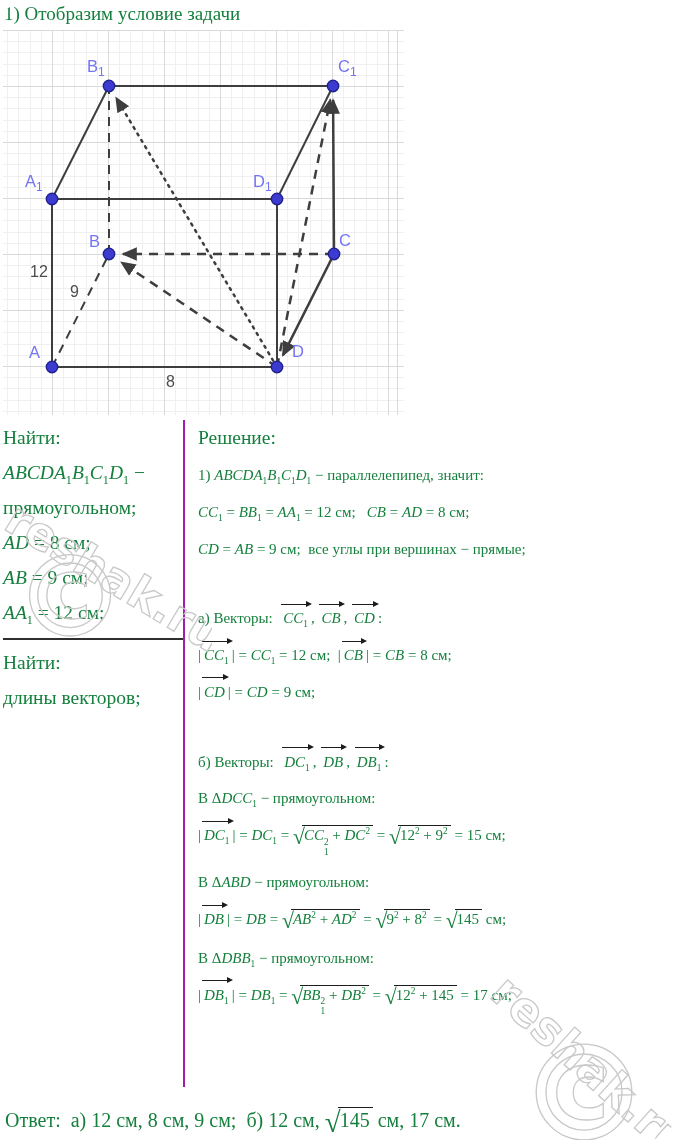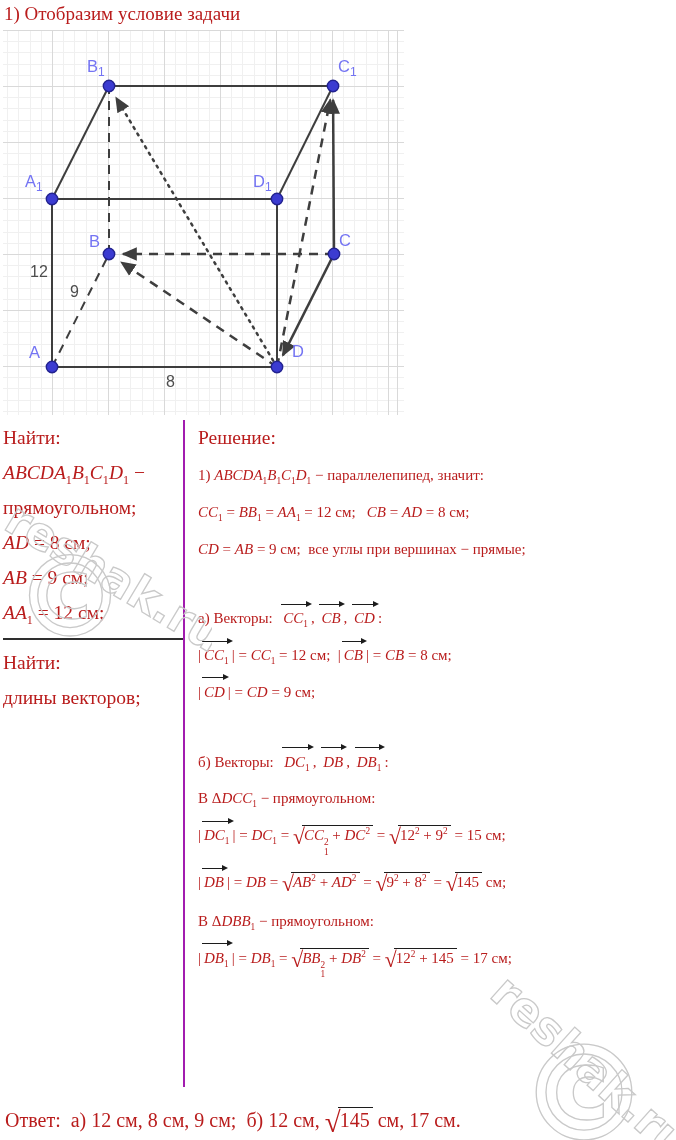--- a/index.html
+++ b/index.html
@@ -1,17 +1,17 @@
 <!DOCTYPE html>
 <html><head>
 <meta charset="utf-8">
 <style>
   html,body{margin:0;padding:0;background:#fff;}
   .page{position:relative;width:676px;height:1140px;overflow:hidden;background:#fff;
-        font-family:"Liberation Serif",serif;color:#b91c1c;box-sizing:border-box;padding:3px 0 0 3px;}
+        font-family:"Liberation Serif",serif;color:#15803d;box-sizing:border-box;padding:3px 0 0 3px;border-radius:28px;}
   .title{font-size:19px;margin:0 0 2px 1px;}
   
   .figure{position:relative;height:389px;width:673px;}
   .grid{position:absolute;left:0;top:3px;width:401px;height:385px;
     background-image:
       repeating-linear-gradient(to right,#d9d9d9 0 1px,transparent 1px 56px),
       repeating-linear-gradient(to bottom,#d9d9d9 0 1px,transparent 1px 56px),
       repeating-linear-gradient(to right,#f0f0f0 0 1px,transparent 1px 11.2px),
       repeating-linear-gradient(to bottom,#f0f0f0 0 1px,transparent 1px 11.2px);
     background-position:-7px 0,0 0,-7px 0,0 0;}
@@ -138,20 +138,21 @@
           <div class="mline"><span class="mi">CD</span> = <span class="mi">AB</span> = 9 см;&nbsp; все углы при вершинах − прямые;</div>
           <div class="mline brk">а) Векторы:&nbsp; <span class="vec"><span class="mi">CC</span><sub>1</sub></span>, <span class="vec"><span class="mi">CB</span></span>, <span class="vec"><span class="mi">CD</span></span>:</div>
           <div class="mline">|<span class="vec"><span class="mi">CC</span><sub>1</sub></span>| = <span class="mi">CC</span><sub>1</sub> = 12 см;&nbsp; |<span class="vec"><span class="mi">CB</span></span>| = <span class="mi">CB</span> = 8 см;</div>
           <div class="mline">|<span class="vec"><span class="mi">CD</span></span>| = <span class="mi">CD</span> = 9 см;</div>
           <div class="mline brk">б) Векторы:&nbsp; <span class="vec"><span class="mi">DC</span><sub>1</sub></span>, <span class="vec"><span class="mi">DB</span></span>, <span class="vec"><span class="mi">DB</span><sub>1</sub></span>:</div>
           <div class="mline">В Δ<span class="mi">DCC</span><sub>1</sub> − прямоугольном:</div>
           <div class="mline">|<span class="vec"><span class="mi">DC</span><sub>1</sub></span>| = <span class="mi">DC</span><sub>1</sub> = <span class="sqrt"><span class="rsign">√</span><span class="vinc"><span class="mi">CC</span><span class="ss">
                   <span>2</span>
                   <span>1</span>
                 </span> + <span class="mi">DC</span><sup>2</sup></span></span> = <span class="sqrt"><span class="rsign">√</span><span class="vinc">12<sup>2</sup> + 9<sup>2</sup></span></span> = 15 см;</div>
+          <div class="mline">В Δ<span class="mi">ABD</span> − прямоугольном:</div>
           <div class="mline">|<span class="vec"><span class="mi">DB</span></span>| = <span class="mi">DB</span> = <span class="sqrt"><span class="rsign">√</span><span class="vinc"><span class="mi">AB</span><sup>2</sup> + <span class="mi">AD</span><sup>2</sup></span></span> = <span class="sqrt"><span class="rsign">√</span><span class="vinc">9<sup>2</sup> + 8<sup>2</sup></span></span> = <span class="sqrt"><span class="rsign">√</span><span class="vinc">145</span></span> см;</div>
           <div class="mline">В Δ<span class="mi">DBB</span><sub>1</sub> − прямоугольном:</div>
           <div class="mline">|<span class="vec"><span class="mi">DB</span><sub>1</sub></span>| = <span class="mi">DB</span><sub>1</sub> = <span class="sqrt"><span class="rsign">√</span><span class="vinc"><span class="mi">BB</span><span class="ss">
                   <span>2</span>
                   <span>1</span>
                 </span> + <span class="mi">DB</span><sup>2</sup></span></span> = <span class="sqrt"><span class="rsign">√</span><span class="vinc">12<sup>2</sup> + 145</span></span> = 17 см;</div>
         </div>
     </div>
   </div>
 

